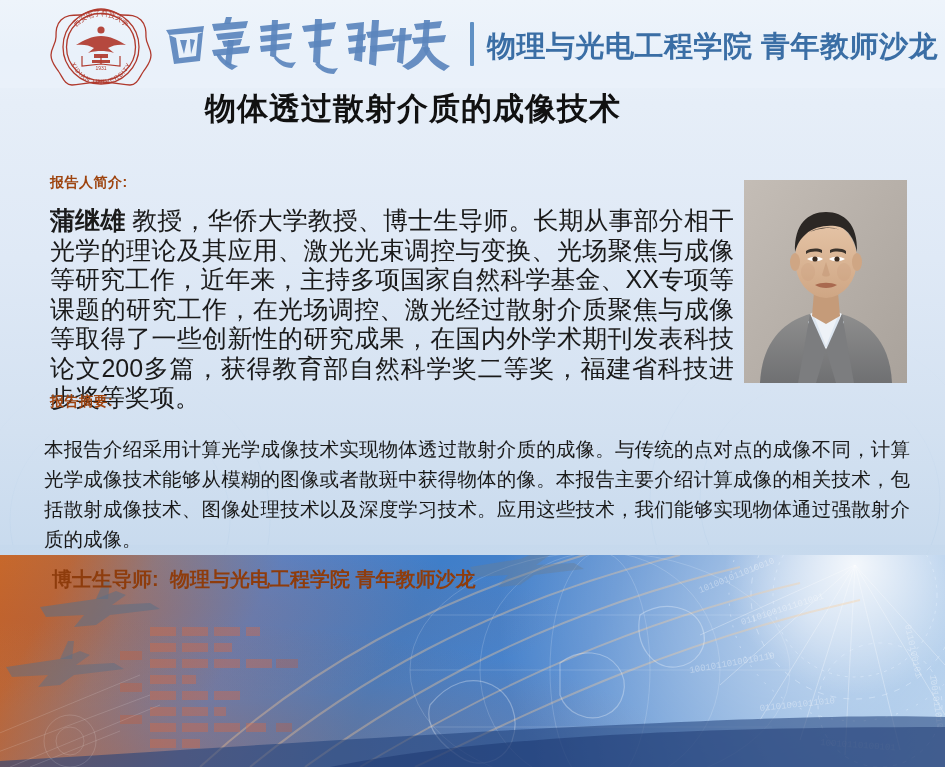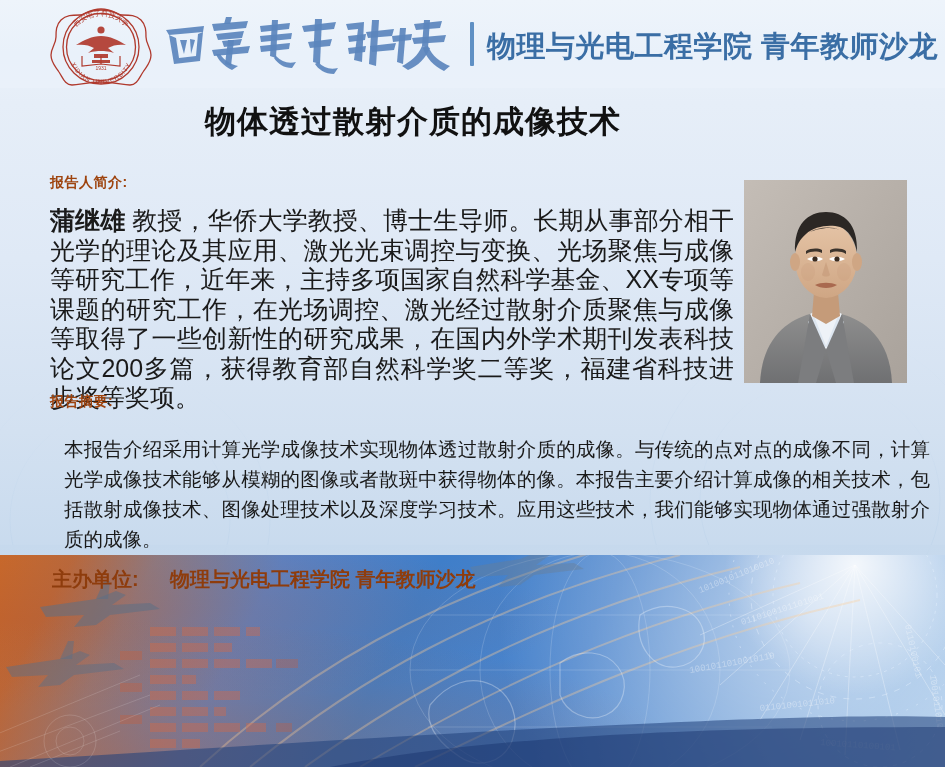--- a/index.html
+++ b/index.html
@@ -48,21 +48,21 @@
     background:#5f90c4;border-radius:1px;
   }
   .dept-title{
     position:absolute;left:487px;top:27px;
     font-size:29px;font-weight:bold;color:#3a6ea5;
     letter-spacing:.5px;white-space:nowrap;
   }
 
   
   .main-title{
-    position:absolute;left:0;top:101px;width:826px;text-align:center;
+    position:absolute;left:0;top:88px;width:826px;text-align:center;
     font-size:31px;font-weight:bold;color:#111;letter-spacing:1px;
   }
 
   
   .section-head{
     position:absolute;font-size:14px;font-weight:bold;color:#9e440f;letter-spacing:.5px;
   }
   .sh-bio{left:50px;top:174px;}
   .sh-abs{left:50px;top:393px;}
 
@@ -72,21 +72,21 @@
   }
 
   .bio-block{
     position:absolute;left:50px;top:206px;width:862px;height:190px;
     font-size:25px;line-height:29.5px;color:#1a1a1a;text-align:justify;
   }
   .bio-float{float:right;width:178px;height:186px;shape-outside:content-box;}
   .bio-name{font-weight:bold;}
 
   .abs-block{
-    position:absolute;left:64px;top:434px;width:866px;
+    position:absolute;left:44px;top:434px;width:866px;
     font-size:19.5px;line-height:30px;color:#1a1a1a;text-align:justify;
   }
 
   
   .details{position:absolute;left:52px;top:566px;width:620px;}
   .drow{display:flex;align-items:baseline;margin-bottom:15px;white-space:nowrap;}
   .dlabel{
     font-size:20px;font-weight:bold;color:#8e3c0c;
     width:118px;display:inline-block;flex:none;
   }
@@ -401,18 +401,18 @@
   <div class="bio-block">
     <div class="bio-float"></div>
     <span class="bio-name">蒲继雄</span><span> 教授，华侨大学教授、博士生导师。长期从事部分相干光学的理论及其应用、激光光束调控与变换、光场聚焦与成像等研究工作，近年来，主持多项国家自然科学基金、XX专项等课题的研究工作，在光场调控、激光经过散射介质聚焦与成像等取得了一些创新性的研究成果，在国内外学术期刊发表科技论文200多篇，获得教育部自然科学奖二等奖，福建省科技进步奖等奖项。</span>
   </div>
 
   <div class="section-head sh-abs">报告摘要:</div>
   <div class="abs-block">本报告介绍采用计算光学成像技术实现物体透过散射介质的成像。与传统的点对点的成像不同，计算光学成像技术能够从模糊的图像或者散斑中获得物体的像。本报告主要介绍计算成像的相关技术，包括散射成像技术、图像处理技术以及深度学习技术。应用这些技术，我们能够实现物体通过强散射介质的成像。</div>
 
   <div class="details">
     <div class="drow">
-      <span class="dlabel">主办单位:</span>
+      <span class="dlabel">博士生导师:</span>
       <span class="dvalue">物理与光电工程学院 青年教师沙龙</span>
     </div>
   </div>
 
 </div>
 
 </body></html>

